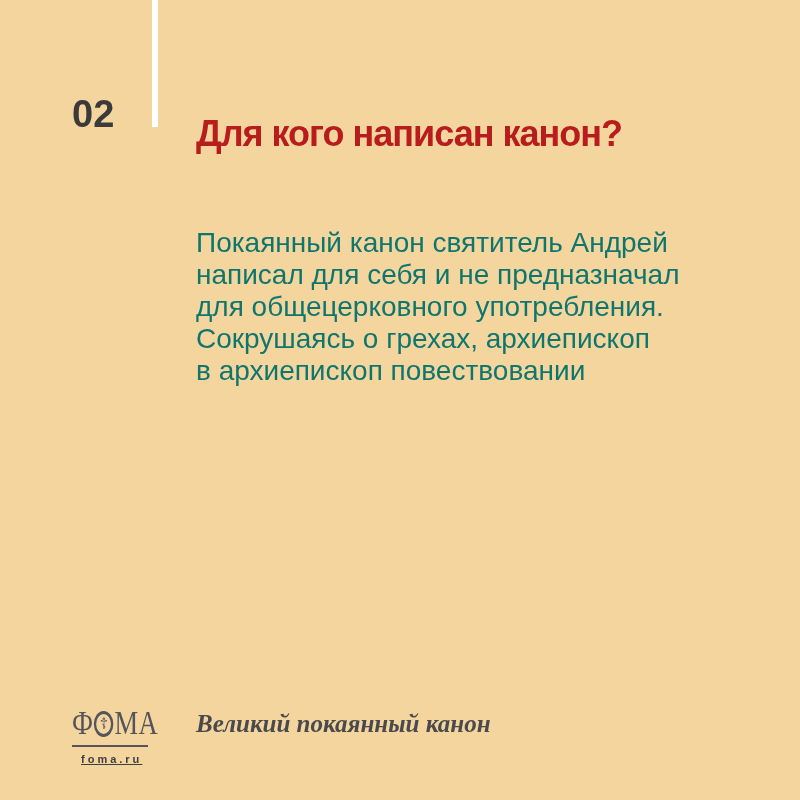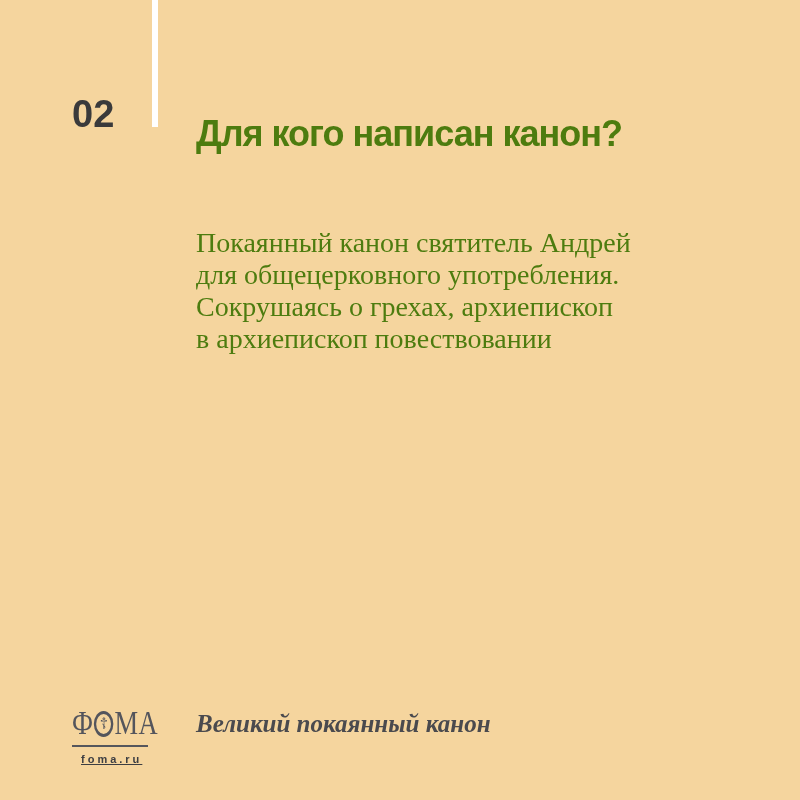--- a/index.html
+++ b/index.html
@@ -38,33 +38,33 @@
     color: #3a3a3b;
   }
   .card-title {
     position: absolute;
     left: 196px;
     top: 90px;
     font-size: 36px;
     line-height: 40px;
     font-weight: bold;
     letter-spacing: -1px;
-    color: #4d7c0f;
+    color: #b91c1c;
     white-space: nowrap;
   }
 
   
   .body-text {
     position: absolute;
     left: 196px;
     top: 227px;
-    font-family: Liberation Serif, serif;
+    font-family: Liberation Sans, sans-serif;
     font-size: 28px;
     line-height: 32px;
-    color: #4d7c0f;
+    color: #0f766e;
   }
   .body-line { white-space: nowrap; }
 
   
   .footer-logo {
     position: absolute;
     left: 72px;
     top: 706px;
     width: 120px;
   }
@@ -135,20 +135,21 @@
 <div class="card">
 
   <div class="accent-line" style="background-color: rgb(255, 255, 255);"></div>
 
   <div class="card-number">02</div>
 
   <h1 class="card-title">Для кого написан канон?</h1>
 
   <div class="body-text">
     <div class="body-line">Покаянный канон святитель Андрей</div>
+    <div class="body-line">написал для себя и не предназначал</div>
     <div class="body-line">для общецерковного употребления.</div>
     <div class="body-line">Сокрушаясь о грехах, архиепископ</div>
     <div class="body-line">в архиепископ повествовании</div>
   </div>
 
   <div class="footer-logo">
     <div class="logo-text">
       <span>Ф</span><span class="logo-o"><span class="logo-cross">☦</span></span><span>МА</span>
     </div>
     <div class="logo-divider"></div>

